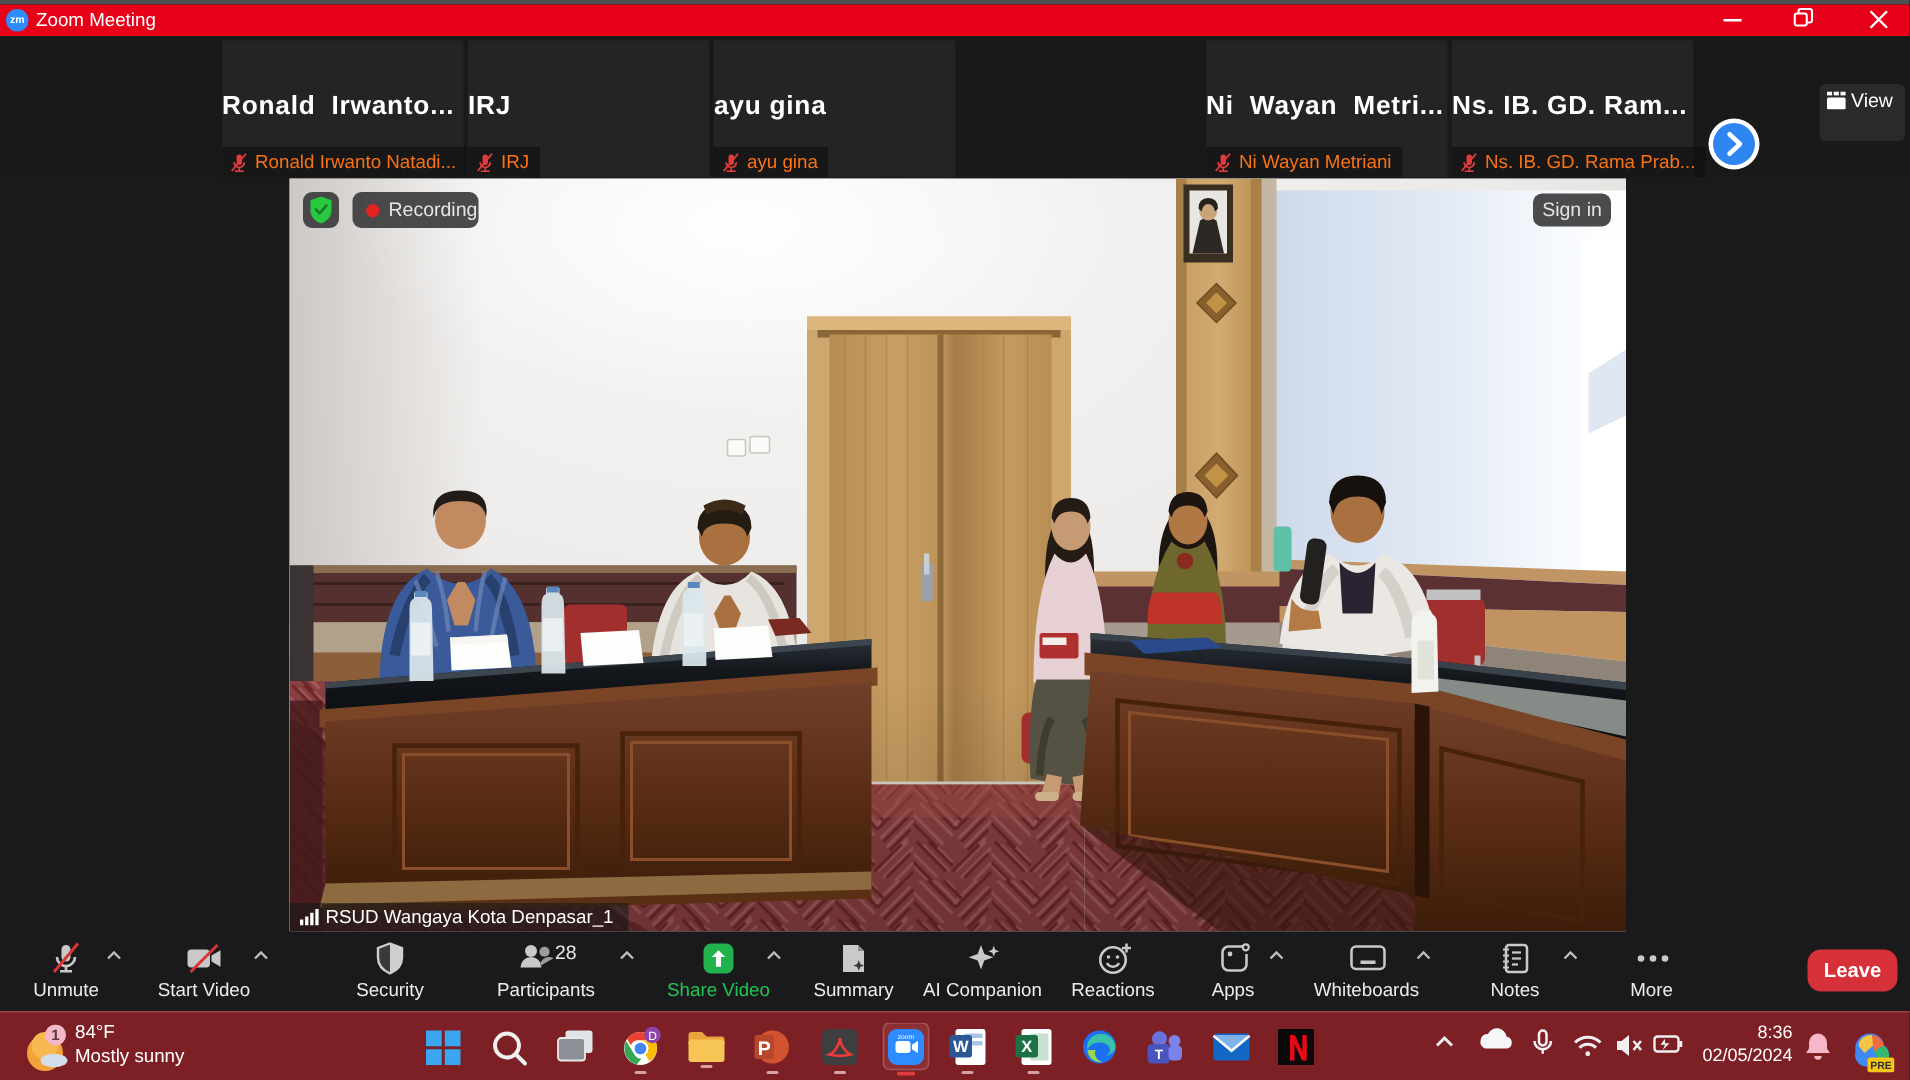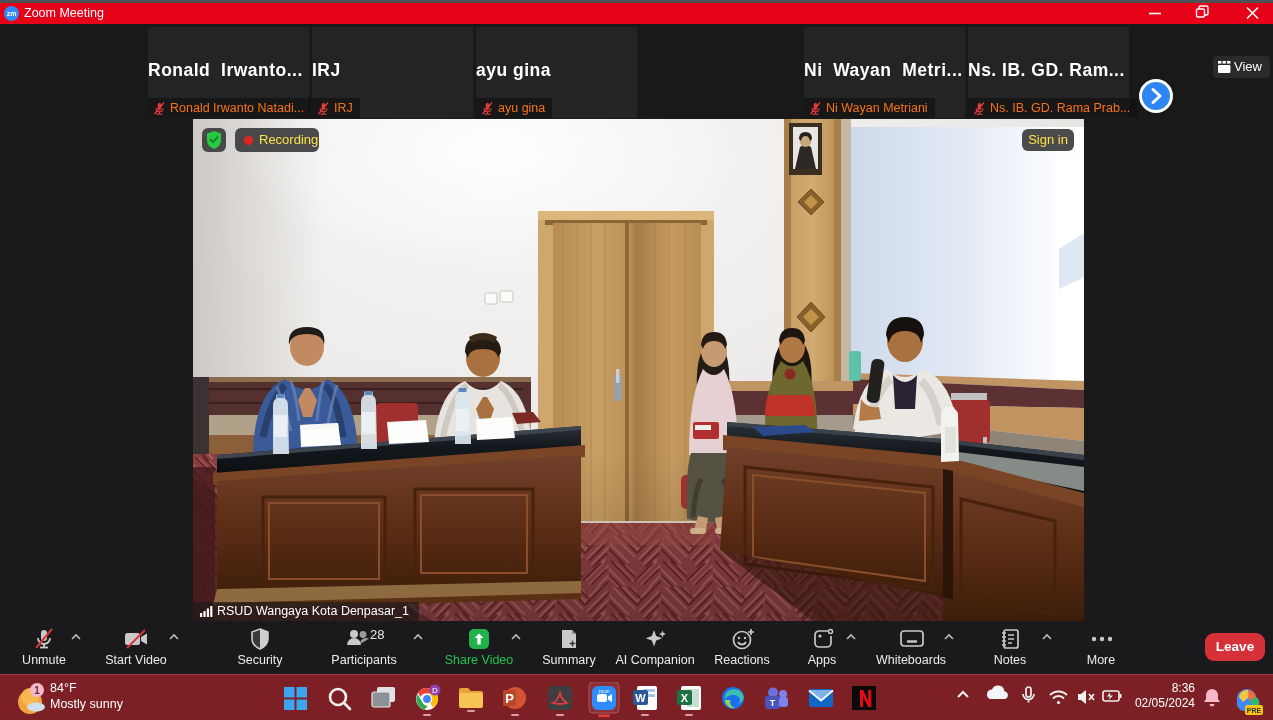--- a/index.html
+++ b/index.html
@@ -13,29 +13,29 @@
   #titletext { position:absolute; left:24px; top:3px; color:#fff; font-size:12.5px; }
   .winbtn { position:absolute; top:0; height:21px; }
   
   #strip { position:absolute; left:0; top:24px; width:1273px; height:94px; background:#191919; }
   .tile { position:absolute; top:3px; width:161px; height:91px; background:#242424; }
   .tname { position:absolute; left:0; right:0; top:33px; text-align:left; color:#fff;
     font-size:17.5px; font-weight:bold; letter-spacing:0.5px; white-space:pre; }
   .tlabel { position:absolute; left:0; bottom:0; height:20px; background:rgba(12,12,12,0.55);
     color:#f97316; font-size:12.5px; line-height:20px; padding:0 7px 0 22px; white-space:nowrap; }
   .micoff { position:absolute; left:5px; top:4px; width:13px; height:13px; }
-  #viewbtn { position:absolute; left:1213px; top:32px; width:57px; height:22px; background:#2a2a2a;
+  #viewbtn { position:absolute; left:1213px; top:32px; width:57px; height:38px; background:#2a2a2a;
     border-radius:4px; color:#fff; font-size:13px; line-height:22px; padding-left:21px; }
   #nextbtn { position:absolute; left:1139px; top:55px; width:34px; height:34px; border-radius:50%;
     background:#fff; }
   #nextbtn .inner { position:absolute; left:3px; top:3px; width:28px; height:28px; border-radius:50%;
     background:#2e86f0; color:#fff; }
   
   #video { position:absolute; left:193px; top:119px; width:891px; height:502px; background:#e8e6e3; overflow:hidden; }
-  .pill { position:absolute; background:rgba(60,60,62,0.92); border-radius:6px; color:#fde047; font-size:13px; }
+  .pill { position:absolute; background:rgba(60,60,62,0.92); border-radius:6px; color:#e5e5e5; font-size:13px; }
   #rsud { position:absolute; left:0px; top:483px; height:19px; background:rgba(25,25,25,0.6);
     color:#fff; font-size:12.5px; line-height:19px; padding:0 10px 0 24px; }
   
   #toolbar { position:absolute; left:0; top:621px; width:1273px; height:53px; background:#1a1a1c; }
   .titem { position:absolute; top:0; color:#ececec; font-size:12.5px; text-align:center; }
   .ticon { position:absolute; top:7px; height:22px; }
   .tlab { position:absolute; top:32px; width:100%; text-align:center; white-space:nowrap; }
   .chev { position:absolute; top:12px; }
   #leave { position:absolute; left:1205px; top:12px; width:60px; height:28px; background:#d63039;
     border-radius:9px; color:#fff; font-weight:bold; font-size:13.5px; text-align:center; line-height:28px; }

